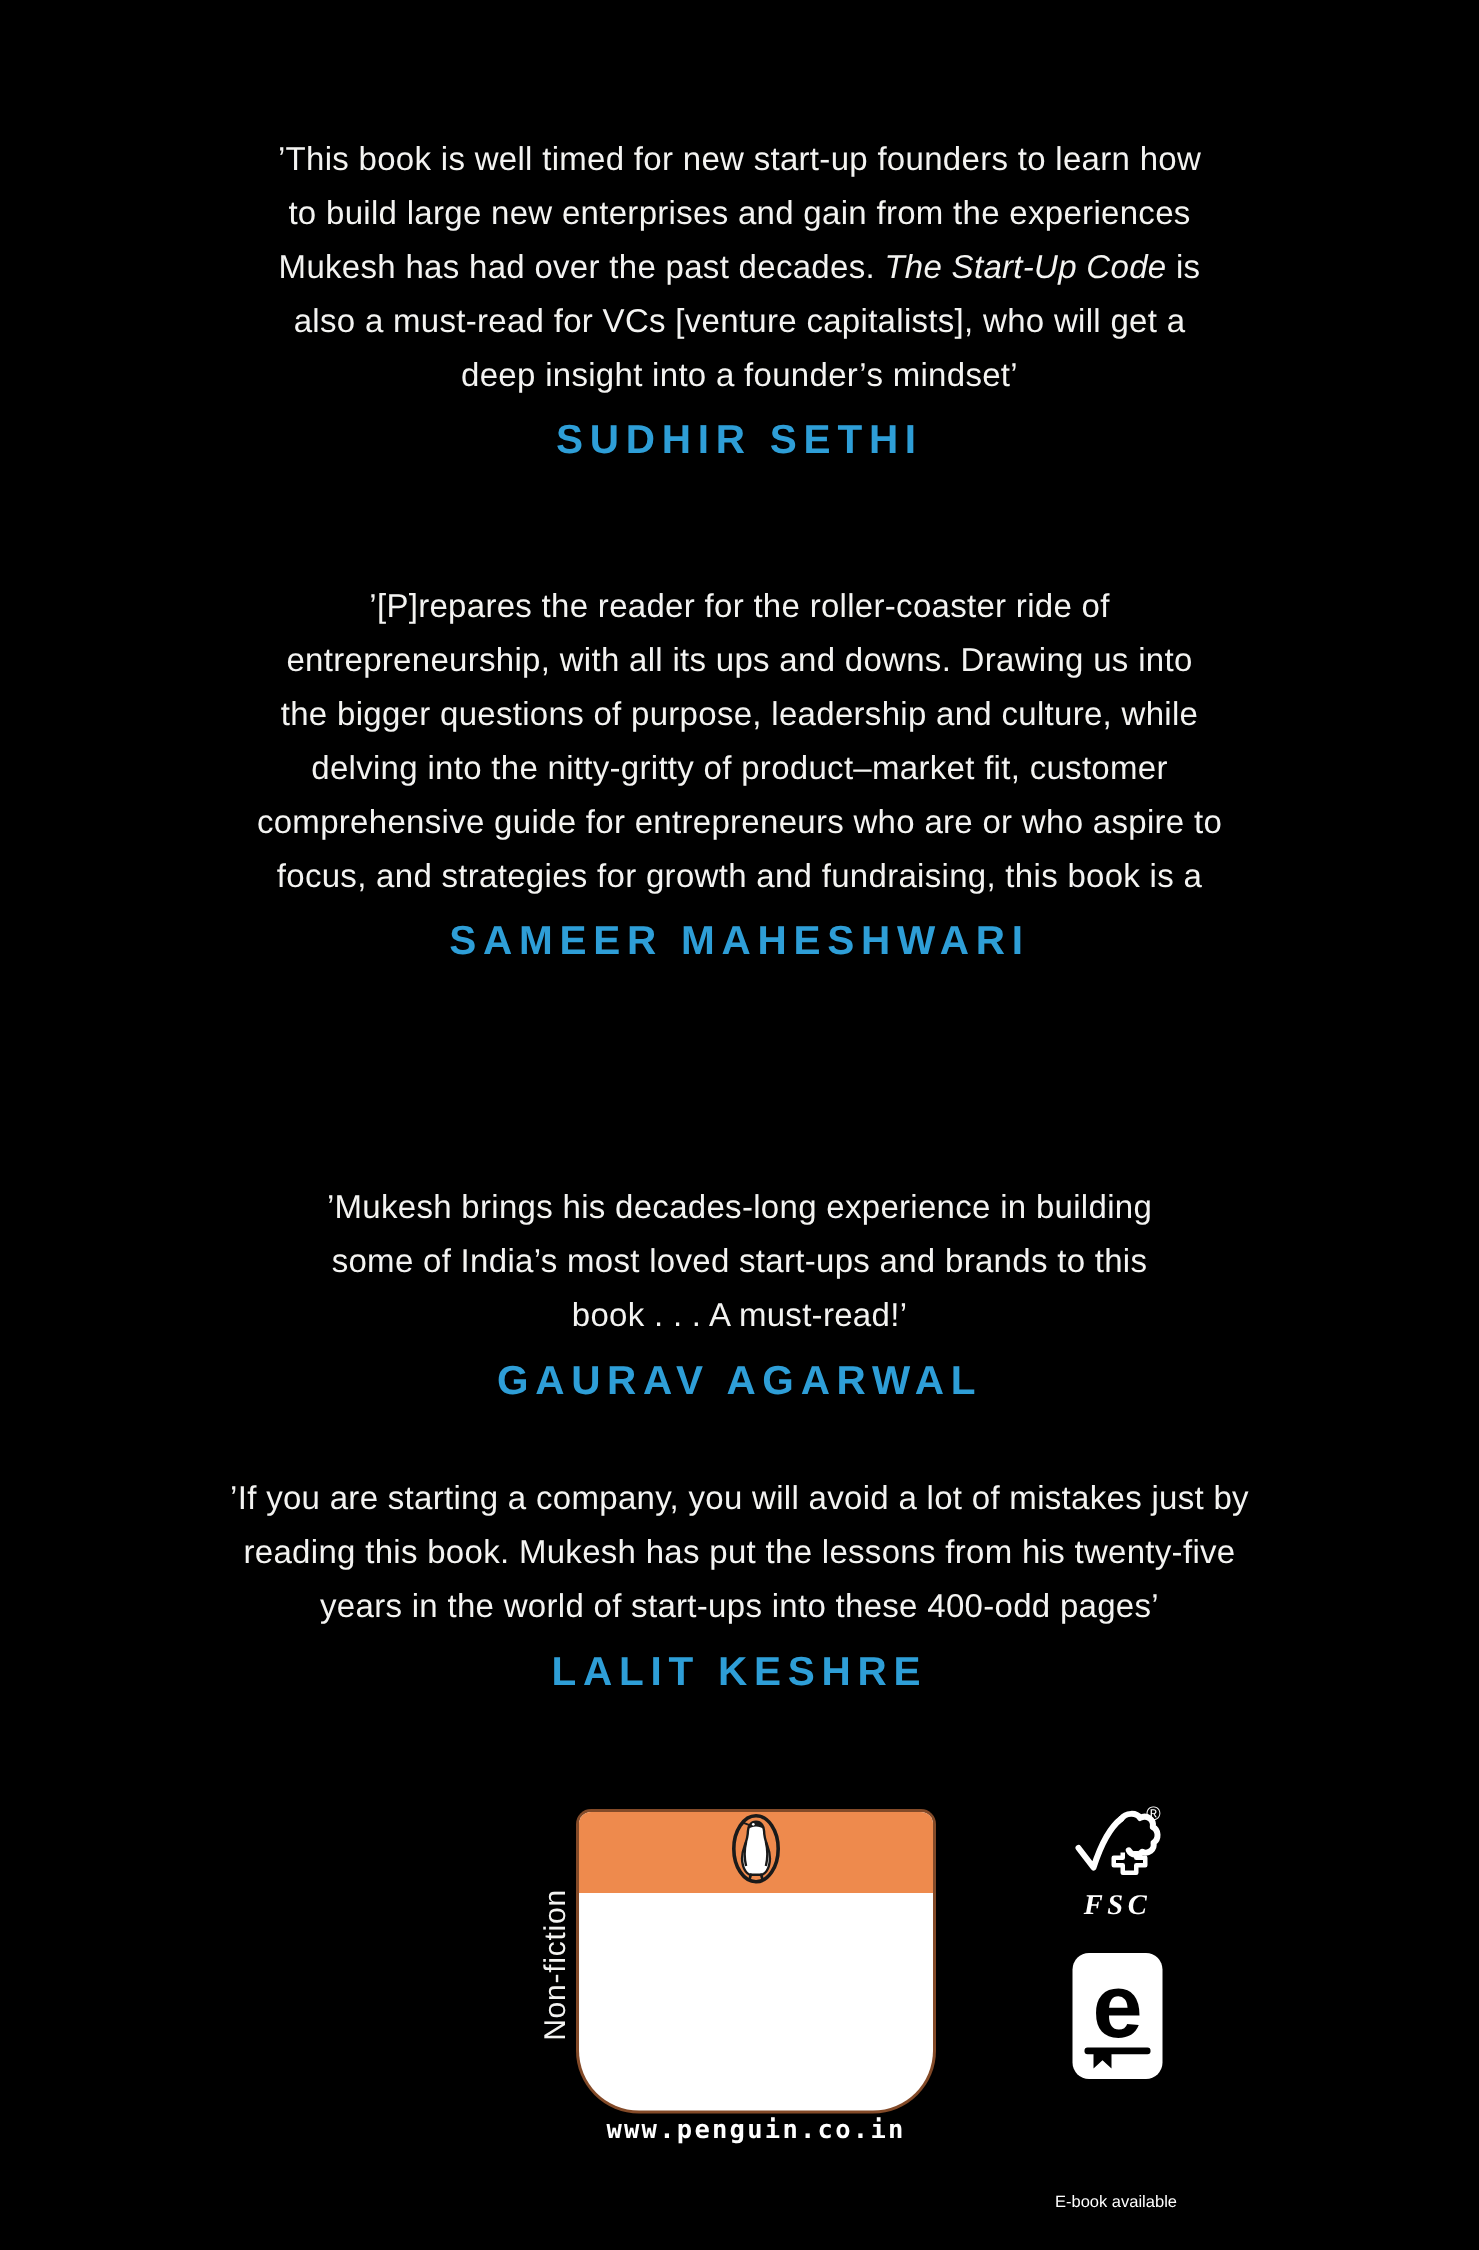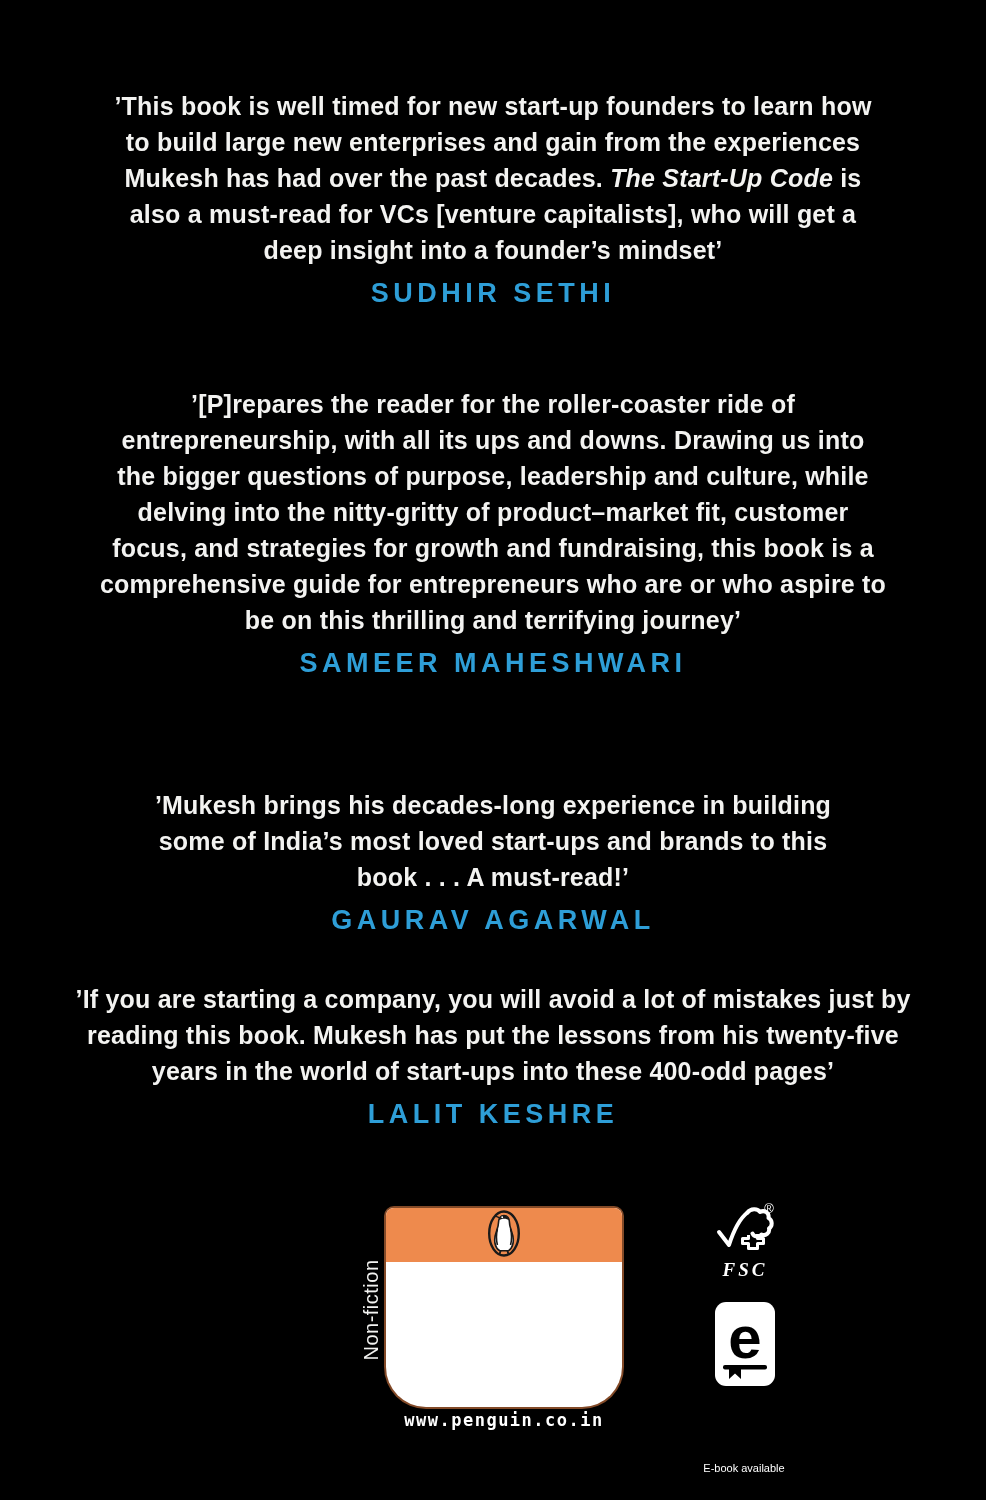--- a/index.html
+++ b/index.html
@@ -3,21 +3,21 @@
 <meta charset="utf-8">
 <style>
   html,body { margin:0; padding:0; background:#111; }
   .page {
     position:relative; width:986px; height:1500px; margin:0 auto;
     background:#000; overflow:hidden;
     font-family:"Liberation Sans", sans-serif;
     -webkit-font-smoothing:antialiased;
   }
   .quote-block { position:absolute; left:0; width:100%; text-align:center; }
-  .qlines { color:#f3f3f1; font-size:25px; line-height:36px; font-weight:700; letter-spacing:0.2px; }
+  .qlines { color:#f3f3f1; font-size:22px; line-height:36px; font-weight:400; letter-spacing:0.2px; }
   .qlines .italic { font-style:italic; }
   .attribution {
     margin-top:10px; color:#2e9ed7; font-size:27px; font-weight:800;
     letter-spacing:4.5px; line-height:30px;
   }
   
   .penguin-box {
     position:absolute; left:386px; top:1208px; width:236px; height:199px;
     background:#fff; border-radius:8px 8px 40px 40px; overflow:hidden;
     box-shadow:0 0 0 2px rgba(238,134,72,0.55);
@@ -68,23 +68,22 @@
     </div>
     <div class="attribution">SUDHIR SETHI</div>
   </section>
 
   <section class="quote-block" style="top:386px;">
     <div class="qlines">
         <div>’[P]repares the reader for the roller-coaster ride of</div>
         <div>entrepreneurship, with all its ups and downs. Drawing us into</div>
         <div>the bigger questions of purpose, leadership and culture, while</div>
         <div>delving into the nitty-gritty of product–market fit, customer</div>
+        <div>comprehensive guide for entrepreneurs who are or who aspire to</div>
         <div>focus, and strategies for growth and fundraising, this book is a</div>
-        <div>comprehensive guide for entrepreneurs who are or who aspire to</div>
-        <div>be on this thrilling and terrifying journey’</div>
       </div>
     <div class="attribution">SAMEER MAHESHWARI</div>
   </section>
 
   <section class="quote-block" style="top:754px;margin-top:33px;">
     <div class="qlines">
         <div>’Mukesh brings his decades-long experience in building</div>
         <div>some of India’s most loved start-ups and brands to this</div>
         <div>book . . . A must-read!’</div>
       </div>

